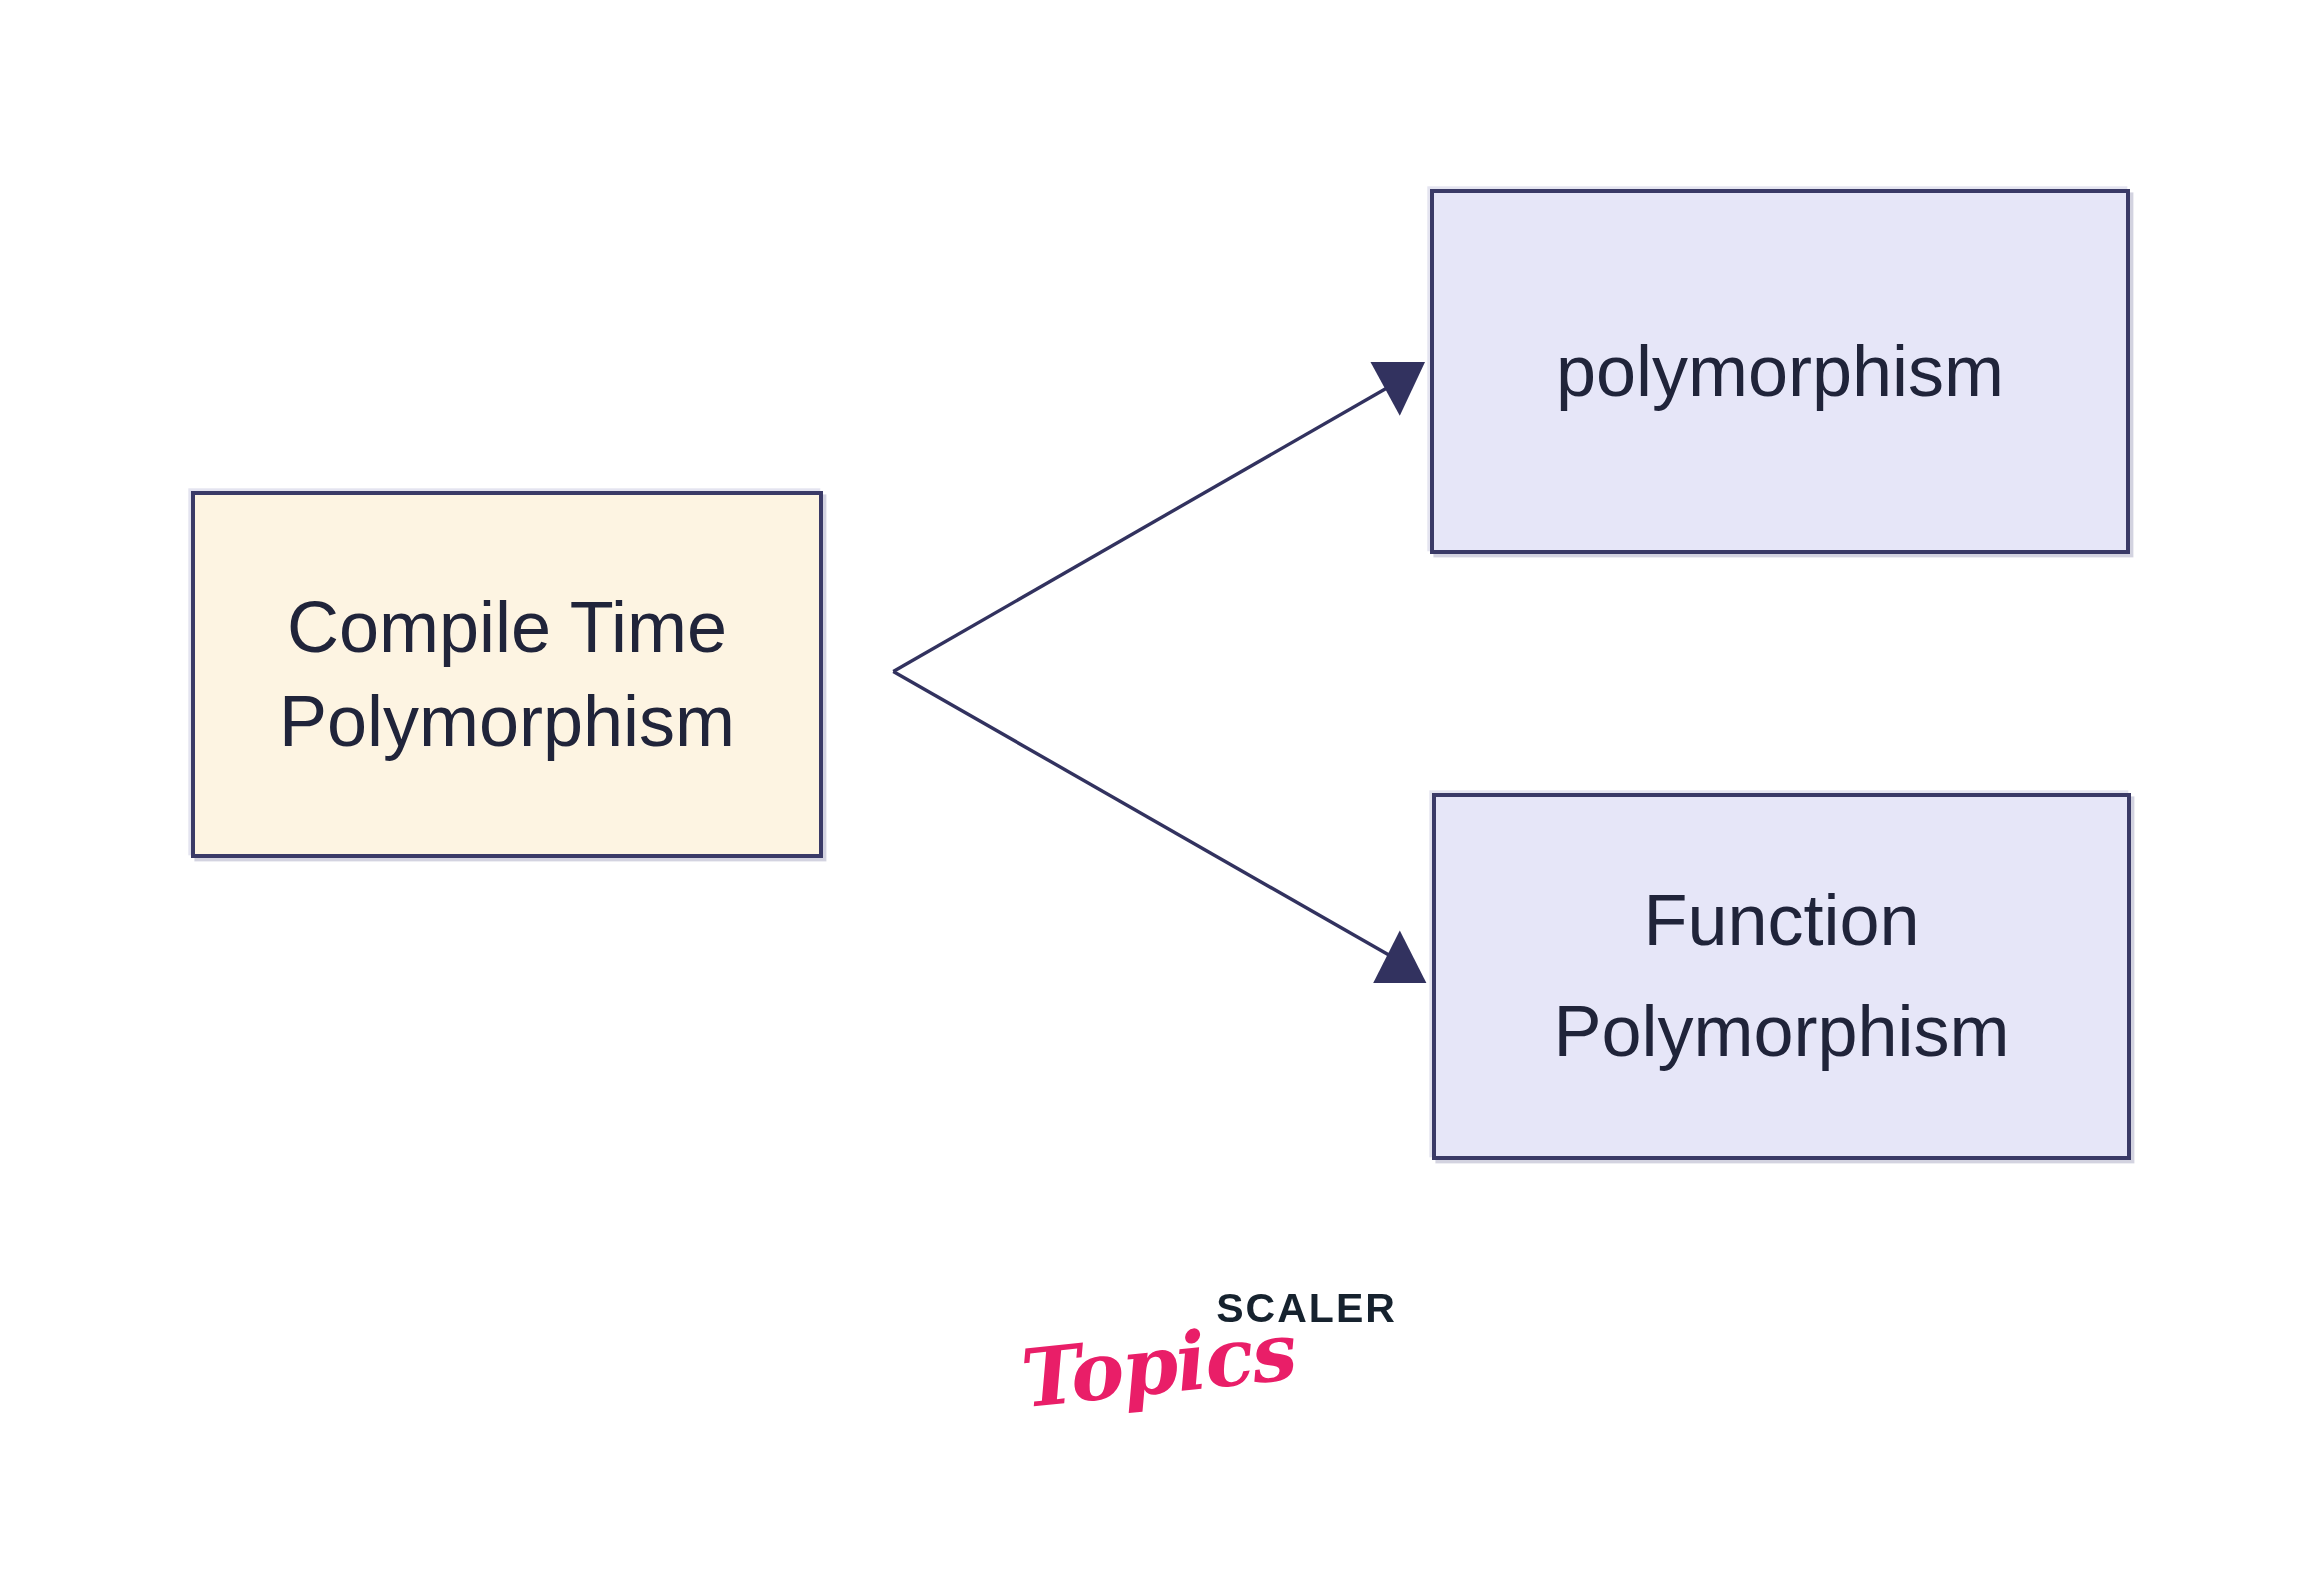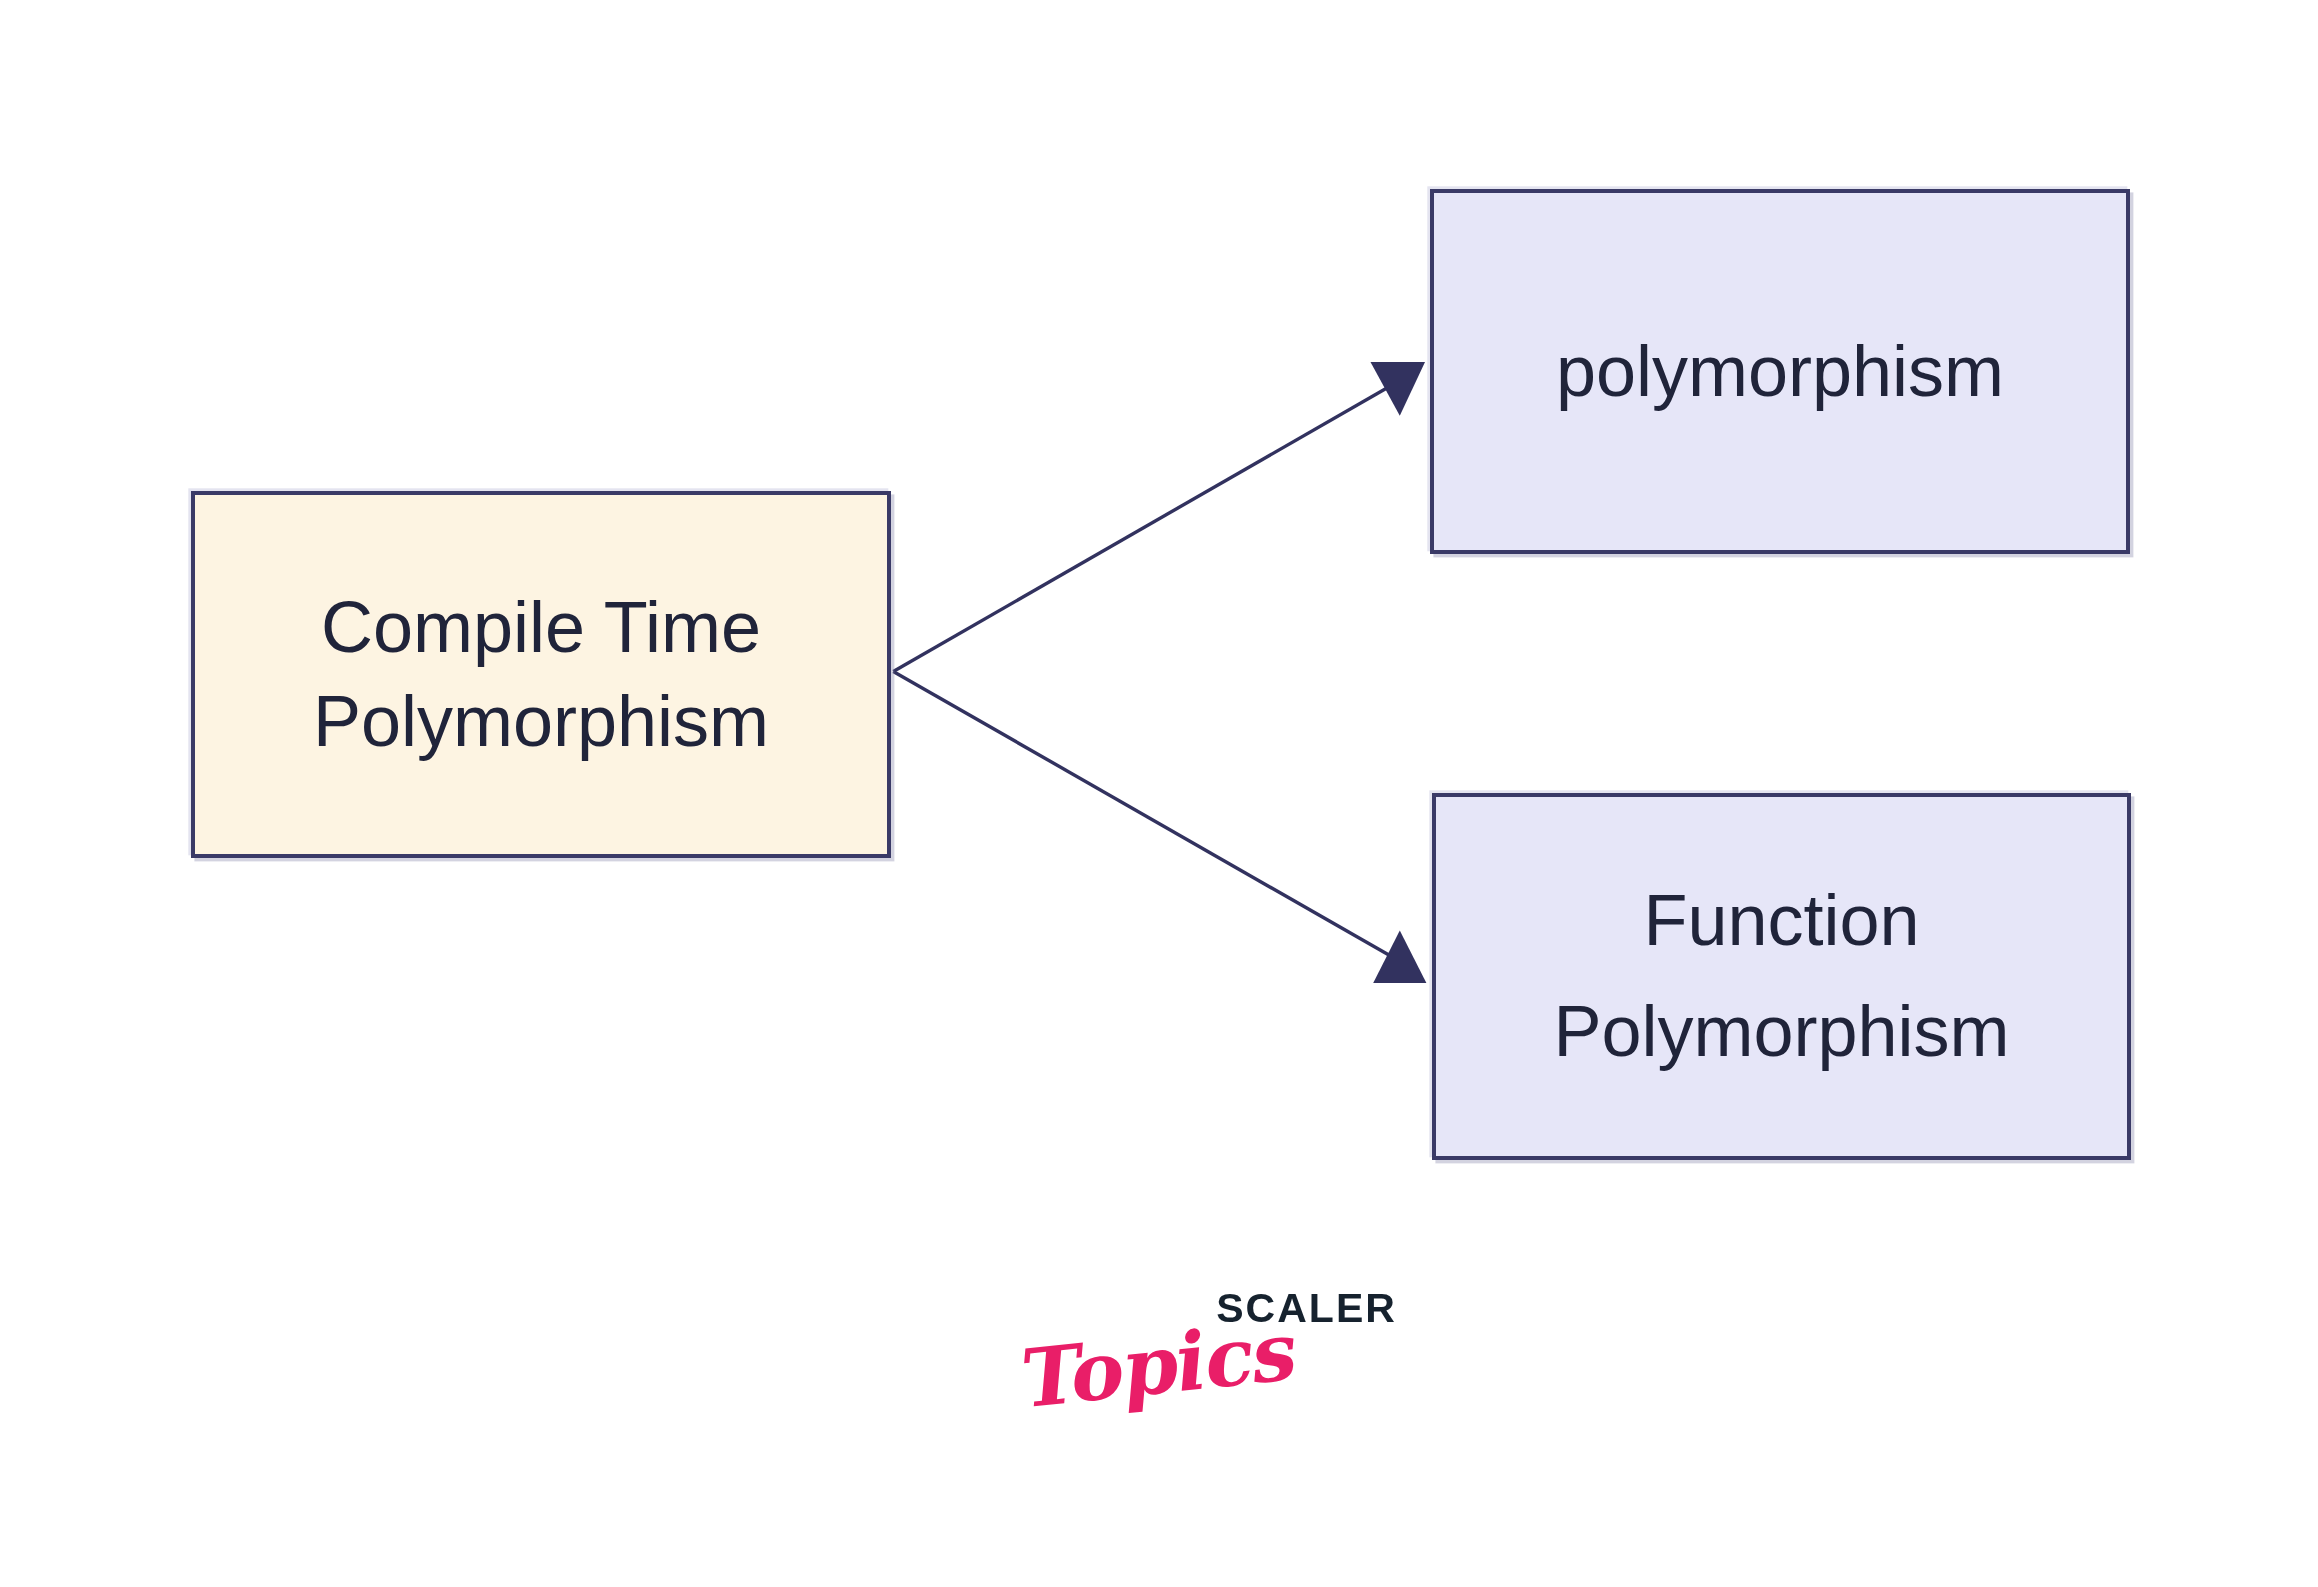--- a/index.html
+++ b/index.html
@@ -25,21 +25,21 @@
     justify-content: center;
     text-align: center;
     color: #20243a;
     font-size: 72px;
     line-height: 1.3;
     font-weight: 400;
     box-shadow: 3.4px 3.4px 0 0 rgba(130,130,165,0.35), -2.7px -2.7px 0 0 rgba(205,205,228,0.55);
   }
   #node-root {
     left: 191px; top: 491px;
-    width: 700px; height: 367px;
+    width: 632px; height: 367px;
     background: #fdf4e2;
   }
   #node-operator {
     left: 1430px; top: 189px;
     width: 700px; height: 365px;
     background: #e6e6f8;
   }
   #node-function {
     left: 1432px; top: 793px;
     width: 699px; height: 367px;

